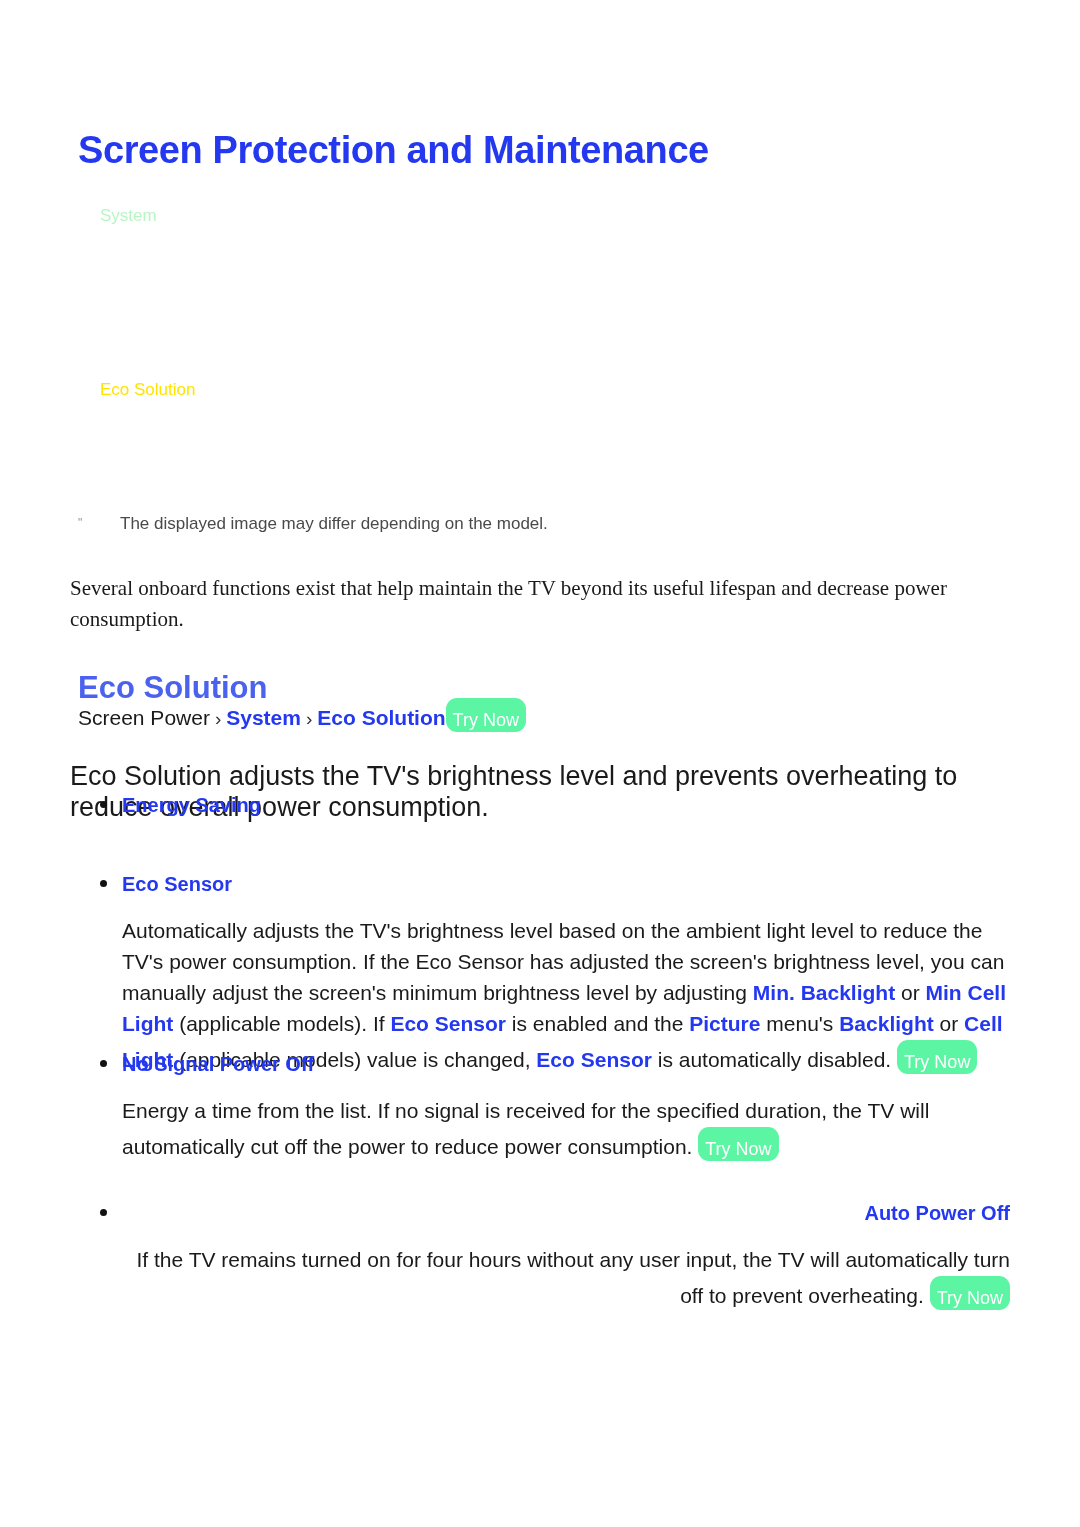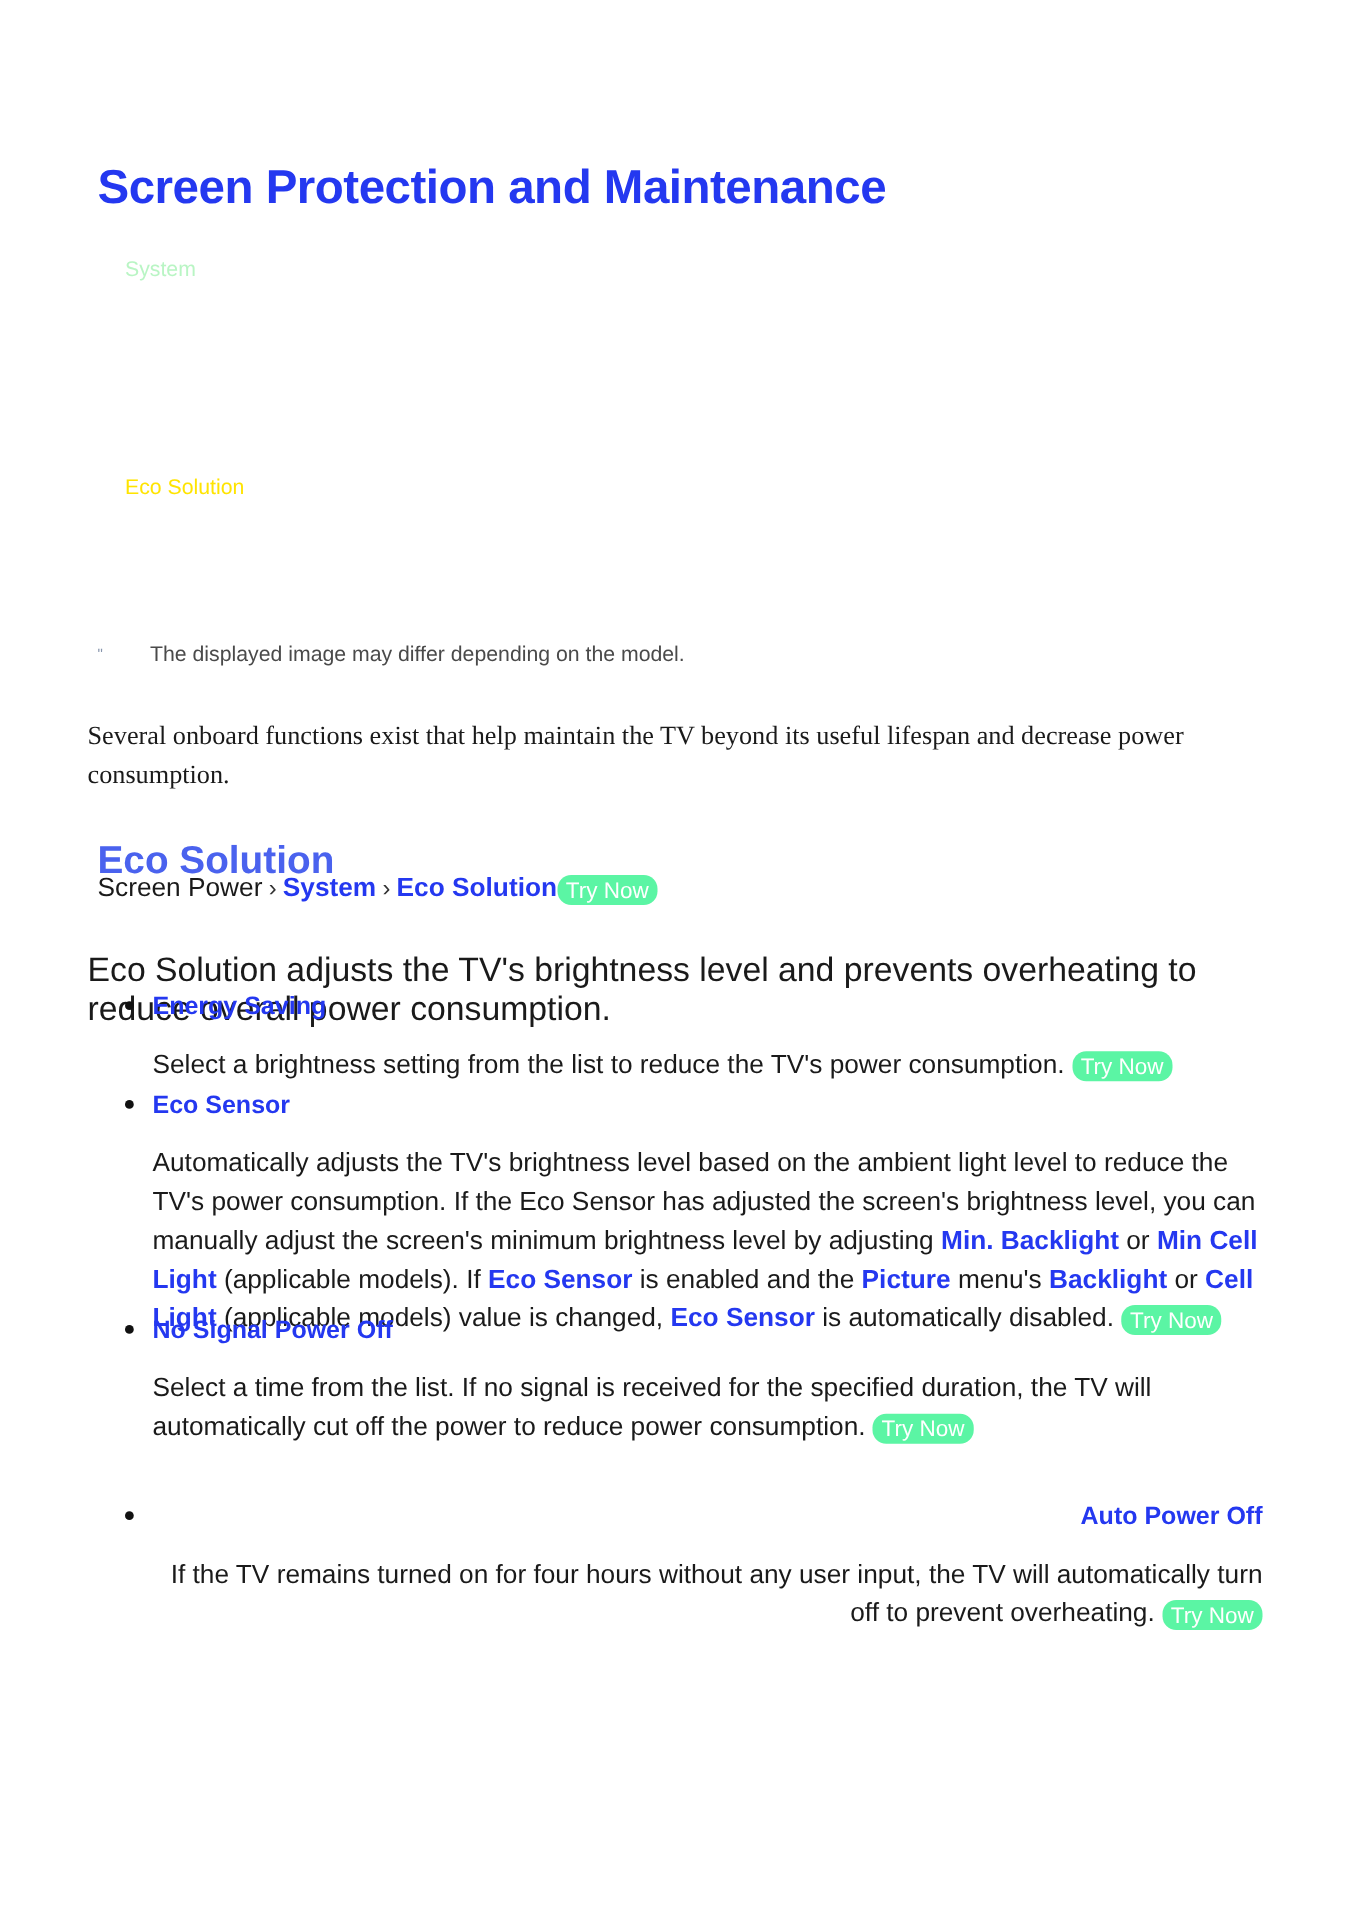--- a/index.html
+++ b/index.html
@@ -127,21 +127,21 @@
     font-size: 19px;
     padding: 0 5px;
   }
 
   
   .try-now {
     display: inline-block;
     background: #5bf5a4;
     color: #ffffff;
     border-radius: 11px;
-    padding: 2px 7px 2px 7px;
+    padding: 12px 7px 2px 7px;
     font-size: 18px;
     line-height: 20px;
     vertical-align: baseline;
     white-space: nowrap;
     position: relative;
     top: 1px;
   }
 
   .desc {
     position: absolute;
@@ -211,41 +211,37 @@
     <span class="crumb-root">Screen Power</span><span class="crumb-sep">›</span><span class="crumb-link">System</span><span class="crumb-sep">›</span><span class="crumb-link">Eco Solution</span><span class="try-now">Try Now</span>
   </div>
 
   <p class="desc">Eco Solution adjusts the TV's brightness level and prevents overheating to reduce overall power consumption.</p>
 
   <div class="bullet-block" style="top:758px;">
     <div class="bullet-row">
       <span class="dot"></span>
       <span>Energy Saving</span>
     </div>
+  </div>
+
+  <div class="bullet-block" style="top:837px;">
+    <div class="bullet-row">
+      <span class="dot"></span>
+      <span>Eco Sensor</span>
+    </div>
+    <div class="bullet-body"><span>Automatically adjusts the TV's brightness level based on the ambient light level to reduce the TV's power consumption. If the Eco Sensor has adjusted the screen's brightness level, you can manually adjust the screen's minimum brightness level by adjusting </span><span class="term">Min. Backlight</span><span> or </span><span class="term">Min Cell Light</span><span> (applicable models). If </span><span class="term">Eco Sensor</span><span> is enabled and the </span><span class="term">Picture</span><span> menu's </span><span class="term">Backlight</span><span> or </span><span class="term">Cell Light</span><span> (applicable models) value is changed, </span><span class="term">Eco Sensor</span><span> is automatically disabled.</span> <span class="try-now">Try Now</span></div>
+  </div>
+
+  <div class="bullet-block" style="top:1017px;">
+    <div class="bullet-row">
+      <span class="dot"></span>
+      <span>No Signal Power Off</span>
+    </div>
     <div class="bullet-body">
-      <span>Select a brightness setting from the list to reduce the TV's power consumption.</span>
-      <span class="try-now">Try Now</span>
-    </div>
-  </div>
-
-  <div class="bullet-block" style="top:837px;">
-    <div class="bullet-row">
-      <span class="dot"></span>
-      <span>Eco Sensor</span>
-    </div>
-    <div class="bullet-body"><span>Automatically adjusts the TV's brightness level based on the ambient light level to reduce the TV's power consumption. If the Eco Sensor has adjusted the screen's brightness level, you can manually adjust the screen's minimum brightness level by adjusting </span><span class="term">Min. Backlight</span><span> or </span><span class="term">Min Cell Light</span><span> (applicable models). If </span><span class="term">Eco Sensor</span><span> is enabled and the </span><span class="term">Picture</span><span> menu's </span><span class="term">Backlight</span><span> or </span><span class="term">Cell Light</span><span> (applicable models) value is changed, </span><span class="term">Eco Sensor</span><span> is automatically disabled.</span> <span class="try-now">Try Now</span></div>
-  </div>
-
-  <div class="bullet-block" style="top:1017px;">
-    <div class="bullet-row">
-      <span class="dot"></span>
-      <span>No Signal Power Off</span>
-    </div>
-    <div class="bullet-body">
-      <span>Select a time from the list. If no signal is received for the specified duration, the TV will automatically cut off the power to reduce power consumption.</span>
+      <span>Energy a time from the list. If no signal is received for the specified duration, the TV will automatically cut off the power to reduce power consumption.</span>
       <span class="try-now">Try Now</span>
     </div>
   </div>
 
   <div class="bullet-block" style="top:1166px;text-align:right;">
     <div class="bullet-row">
       <span class="dot"></span>
       <span>Auto Power Off</span>
     </div>
     <div class="bullet-body">

